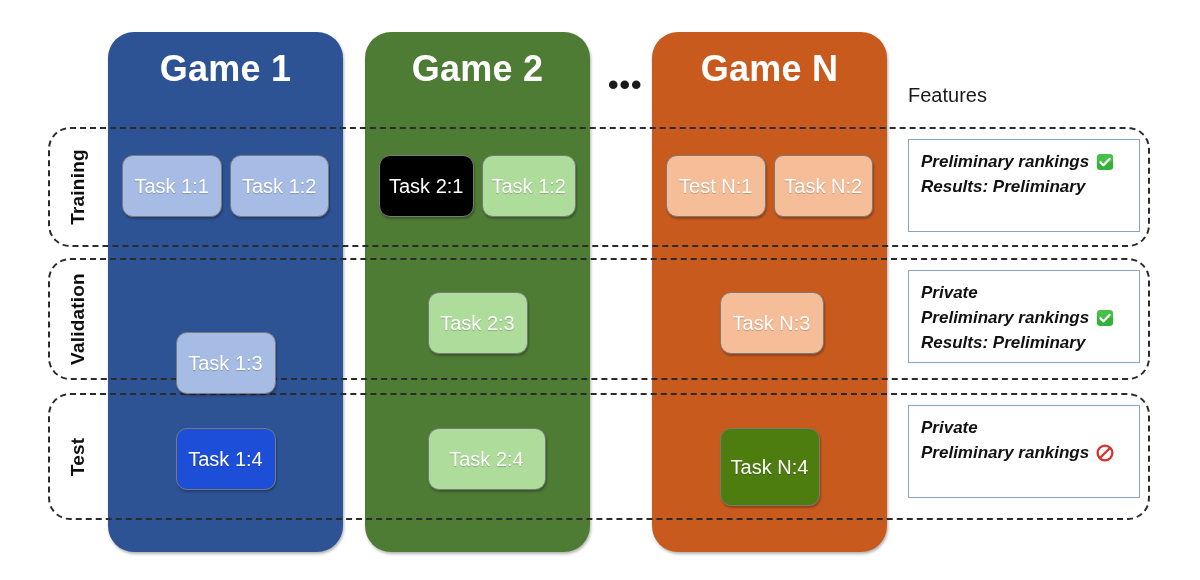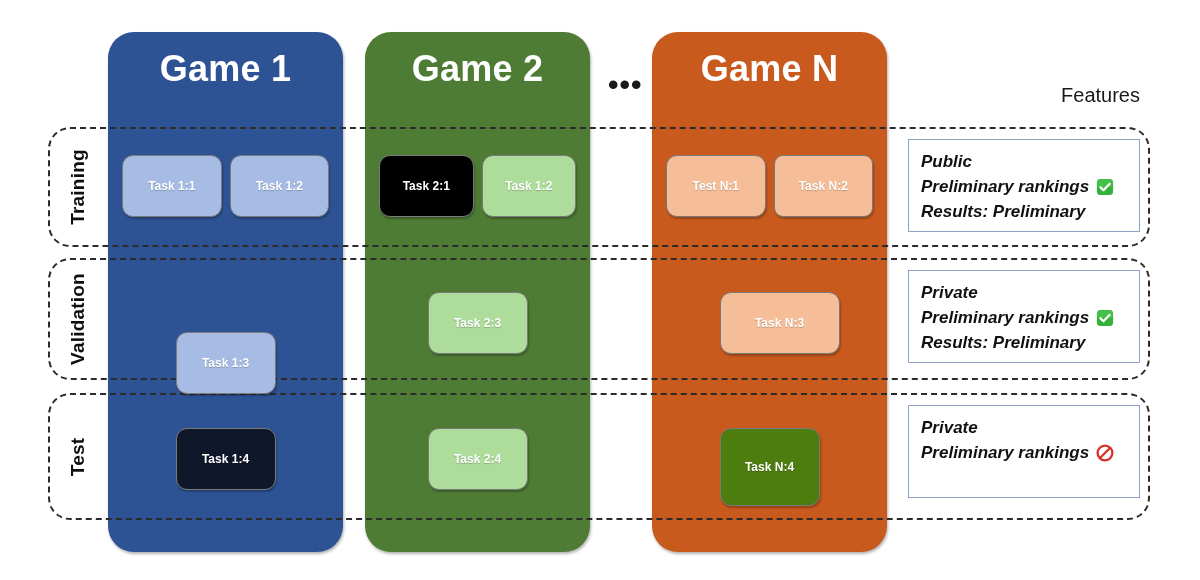--- a/index.html
+++ b/index.html
@@ -65,43 +65,43 @@
 
   
   .task {
     position: absolute;
     border-radius: 11px;
     border: 1px solid #7a7a7a;
     display: flex;
     align-items: center;
     justify-content: center;
     color: #ffffff;
-    font-size: 12px;
-    font-weight: bold;
+    font-size: 20px;
+    font-weight: normal;
     box-shadow: 1px 2px 2px rgba(0,0,0,0.25);
     box-sizing: border-box;
     text-shadow: 0 1px 1px rgba(0,0,0,0.22);
   }
 
   
   .ellipsis {
     position: absolute;
     font-size: 30px;
     font-weight: bold;
     color: #1a1a1a;
     line-height: 1;
     letter-spacing: 1px;
   }
 
   
   .features-title {
     position: absolute;
     font-size: 20px;
     color: #1a1a1a;
-    text-align: right;
+    text-align: left;
   }
   .feature-box {
     position: absolute;
     border: 1px solid #8ba3c4;
     background: #ffffff;
     box-sizing: border-box;
     padding: 9px 12px 6px 12px;
   }
   .feature-line {
     font-style: italic;
@@ -155,32 +155,29 @@
 
   <div id="tasks-layer">
       <div class="task" style="left: 122px; top: 155px; width: 99.5px; height: 62px; background: rgb(166, 188, 228);">Task 1:1</div>
       <div class="task" style="left: 229.5px; top: 155px; width: 99.5px; height: 62px; background: rgb(166, 188, 228);">Task 1:2</div>
       <div class="task" style="left: 379px; top: 155px; width: 94.5px; height: 62px; background: #000000;">Task 2:1</div>
       <div class="task" style="left: 481.5px; top: 155px; width: 94.5px; height: 62px; background: rgb(174, 220, 154);">Task 1:2</div>
       <div class="task" style="left: 666px; top: 155px; width: 99.5px; height: 62px; background: rgb(245, 190, 152);">Test N:1</div>
       <div class="task" style="left: 773.5px; top: 155px; width: 99.5px; height: 62px; background: rgb(245, 190, 152); border-radius: 9px;">Task N:2</div>
       <div class="task" style="left: 175.5px; top: 292px; width: 100px; height: 62px; background: rgb(166, 188, 228); margin-top: 40px;">Task 1:3</div>
       <div class="task" style="left: 427.5px; top: 292px; width: 100px; height: 62px; background: rgb(174, 220, 154); text-align: center;">Task 2:3</div>
-      <div class="task" style="left: 719.5px; top: 292px; width: 120px; height: 62px; background: rgb(245, 190, 152); text-align: center;">Task N:3</div>
-      <div class="task" style="left: 175.5px; top: 428px; width: 100px; height: 62px; background: #0f172a;">Task 1:4</div>
-      <div class="task" style="left: 427.5px; top: 428px; width: 100px; height: 62px; background: rgb(174, 220, 154);">Task 2:4</div>
+      <div class="task" style="left: 719.5px; top: 292px; width: 104px; height: 62px; background: rgb(245, 190, 152); text-align: center;">Task N:3</div>
+      <div class="task" style="left: 175.5px; top: 428px; width: 100px; height: 62px; background: #1d4ed8;">Task 1:4</div>
+      <div class="task" style="left: 427.5px; top: 428px; width: 118px; height: 62px; background: rgb(174, 220, 154);">Task 2:4</div>
       <div class="task" style="left: 719.5px; top: 428px; width: 100px; height: 78px; background: #4d7c0f;">Task N:4</div>
     </div>
 
   <div class="features-title" id="features-title" style="left: 908px; top: 84px; width: 232px;">Features</div>
 
   <div class="feature-box" id="fbox-0" style="left: 908px; top: 139px; width: 232px; height: 93px;">
-    <div class="feature-line">
-      <span>Public</span>
-    </div>
     <div class="feature-line">
       <span>Preliminary rankings</span>
       <span class="badge" id="badge-0">
           <svg viewBox="0 0 20 20" width="18" height="18">
             <rect x="1" y="1" width="18" height="18" rx="4" fill="#33B239"></rect>
             <rect x="1" y="1" width="18" height="9" rx="4" fill="#5fd05f" opacity="0.45"></rect>
             <path d="M5 10.4 L8.3 13.6 L15 6.6" stroke="#ffffff" stroke-width="2.6" fill="none" stroke-linecap="round" stroke-linejoin="round"></path>
           </svg>
         </span>
     </div>

